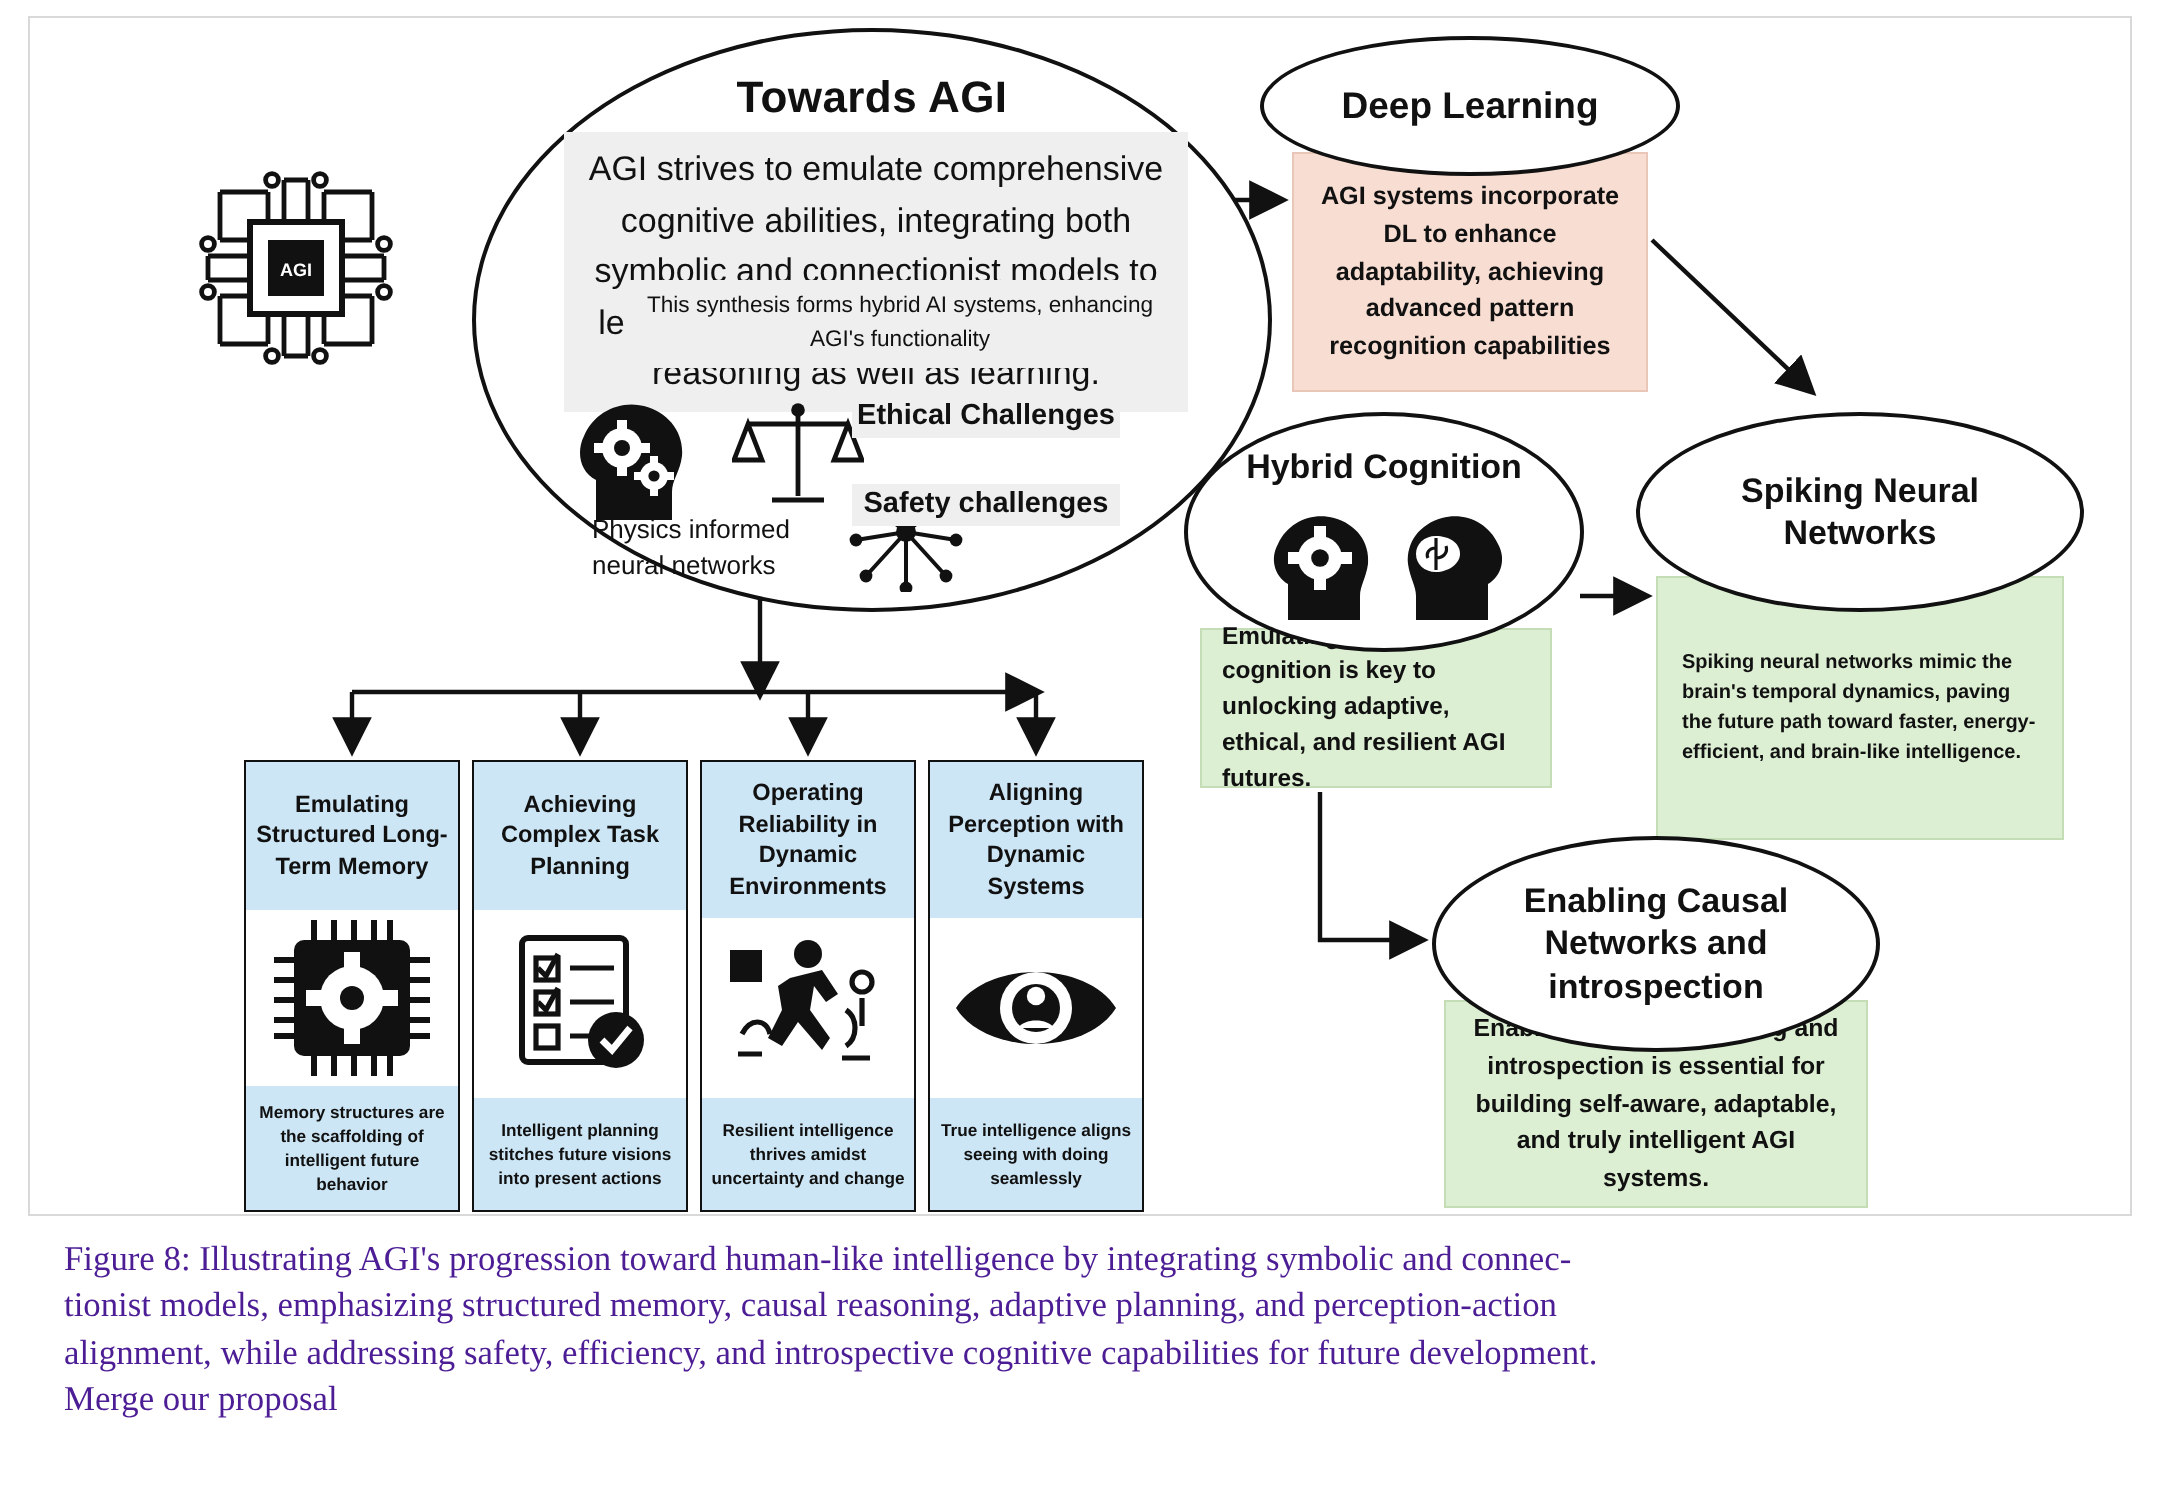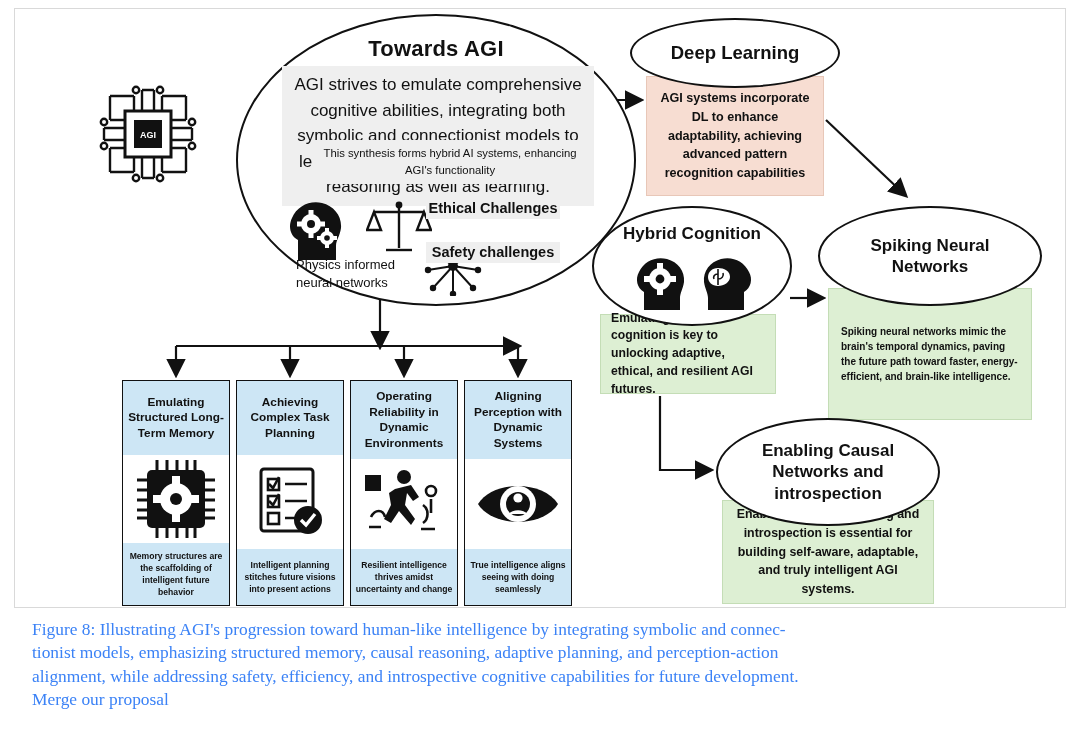--- a/index.html
+++ b/index.html
@@ -343,21 +343,21 @@
   
   .caption {
     position: absolute;
     left: 32px;
     top: 618px;
     width: 1022px;
     font-family: "Liberation Serif", serif;
     font-size: 17.4px;
     line-height: 1.34;
     text-align: justify;
-    color: #3b82f6;
+    color: #4c1d95;
   }
   .caption .last { text-align: left; }
 </style>
 </head>
 <body>
 
 <div id="figure">
 
   <div class="frame"></div>
 

